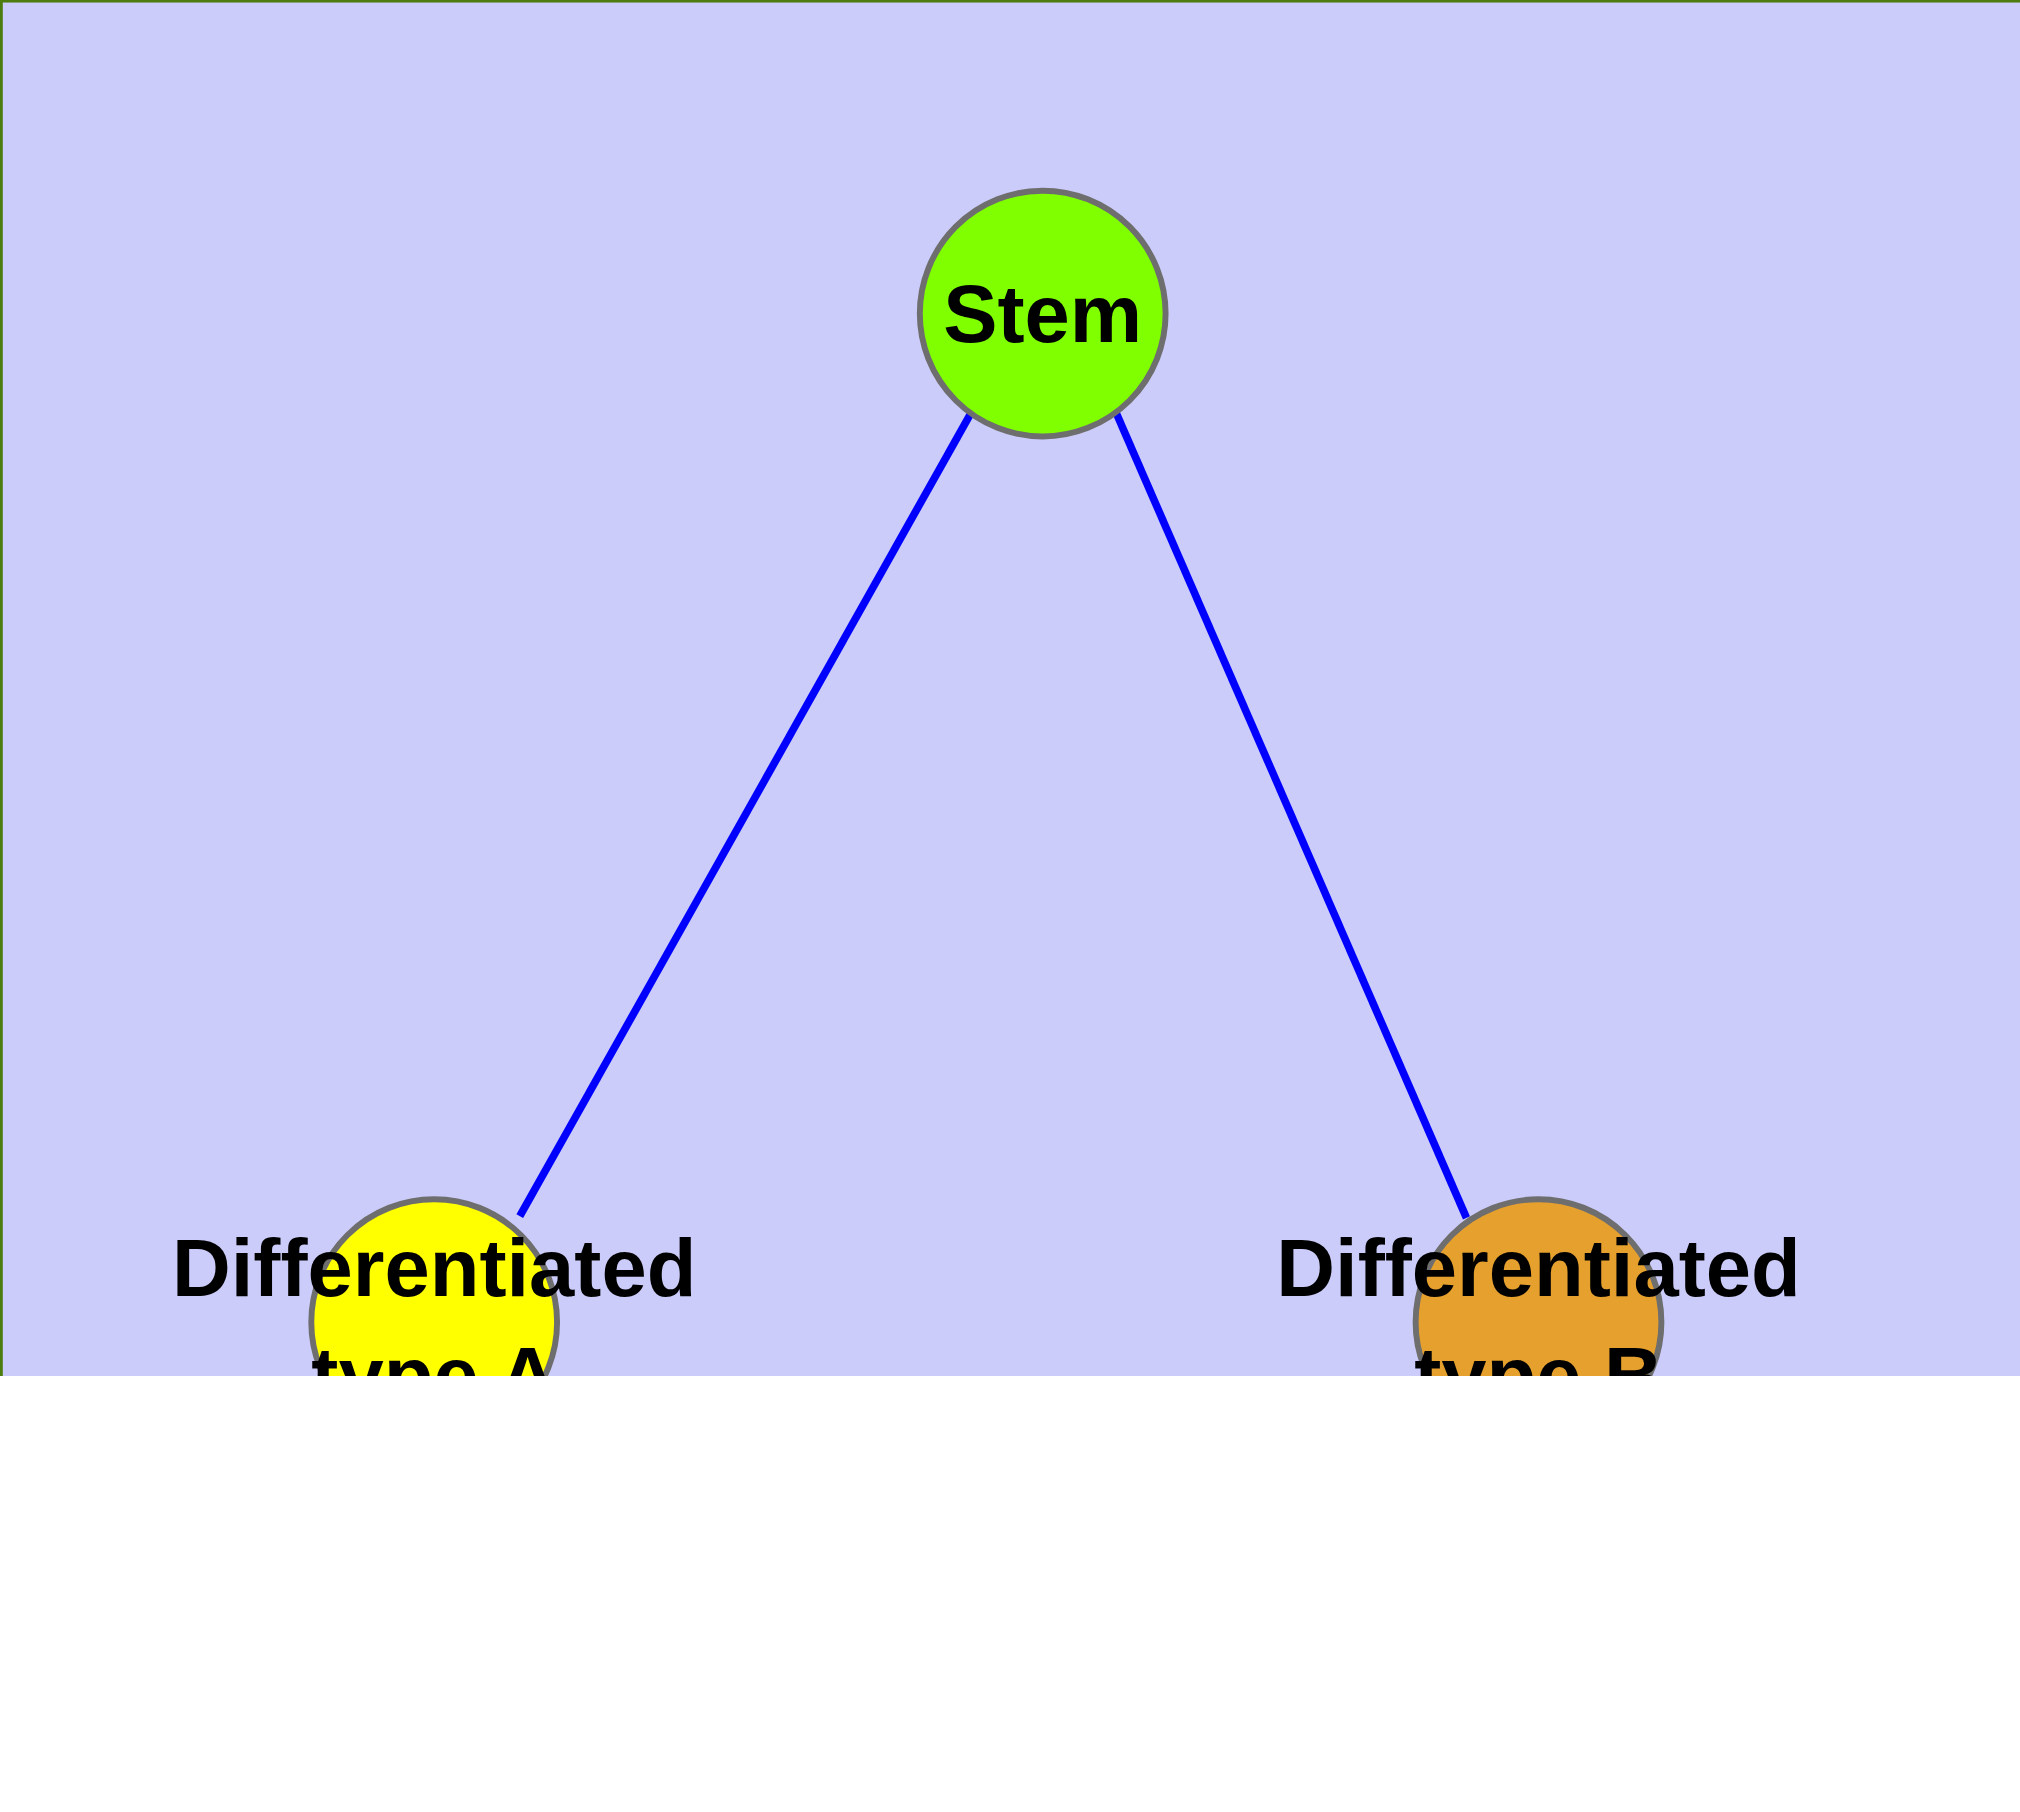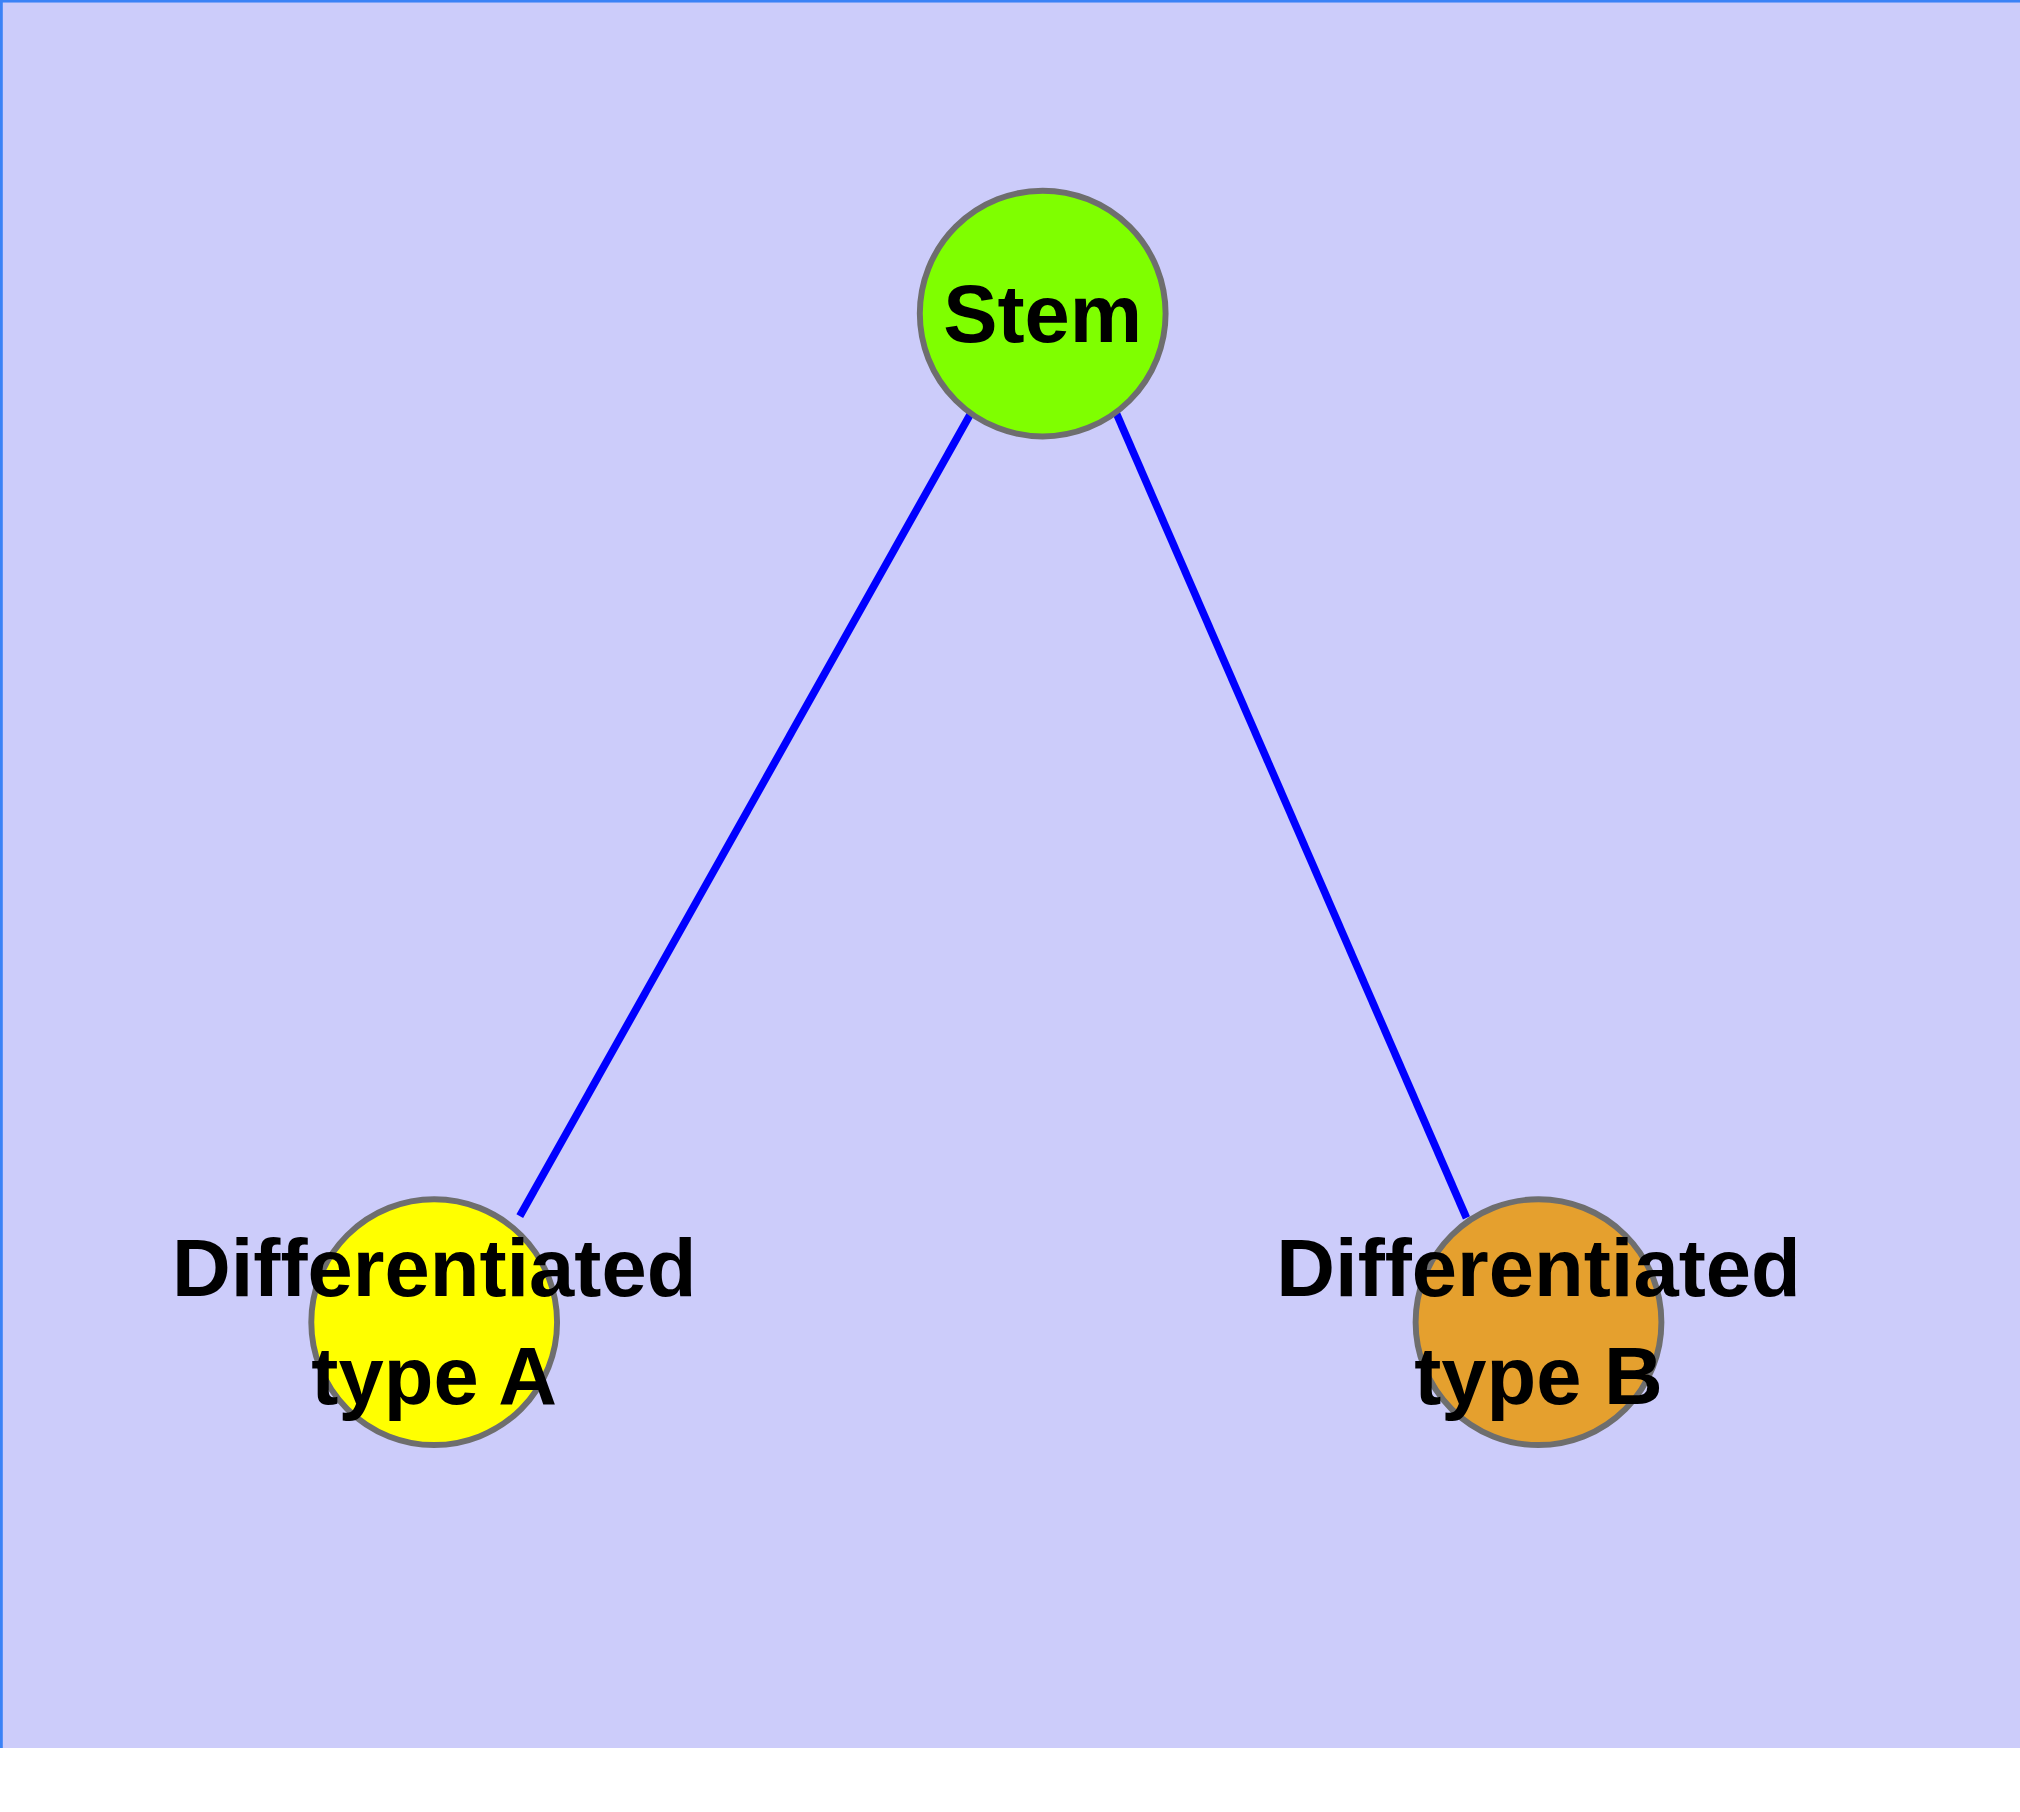--- a/index.html
+++ b/index.html
@@ -29,21 +29,21 @@
     font-weight: bold;
     fill: #000000;
     text-anchor: middle;
     dominant-baseline: middle;
     white-space: pre;
   }
 </style>
 </head>
 <body>
 
-<div id="canvas" style="width: 2021px; height: 1748px; background: #3b82f6;">
+<div id="canvas" style="width: 2021px; height: 1376px; background: #4d7c0f;">
   <svg id="graph-svg" viewBox="0 0 2384 2138" xmlns="http://www.w3.org/2000/svg" style="width: 2021px; height: 1812px;">
 
     <rect id="bg-rect" x="3" y="3" width="2381" height="2135" fill="#ccccfa"></rect>
 
     <g id="edges-layer">
       <line x1="1145" y1="488" x2="613" y2="1435" stroke="#0000ff" stroke-width="9" stroke-linecap="butt"></line>
       <line x1="1317" y1="488" x2="1730" y2="1437" stroke="#0000ff" stroke-width="9" stroke-linecap="butt"></line>
     </g>
 
     <g id="nodes-layer">

